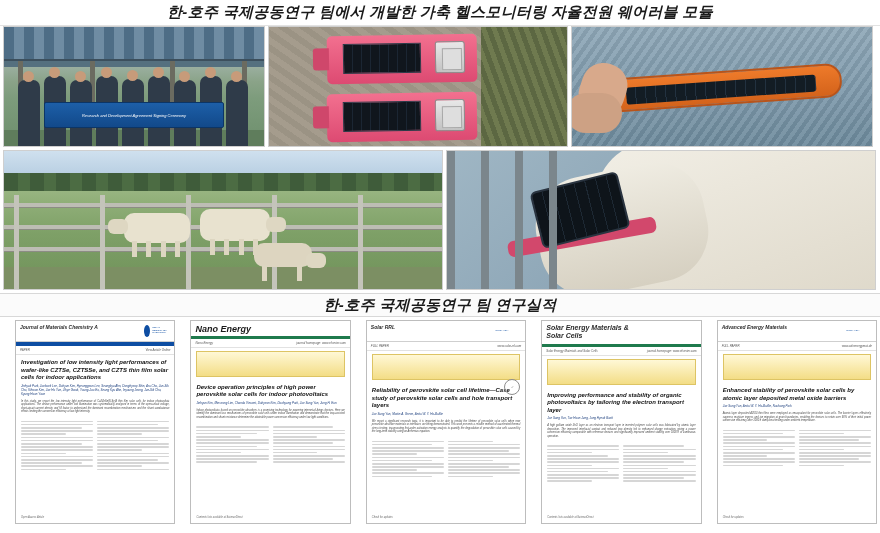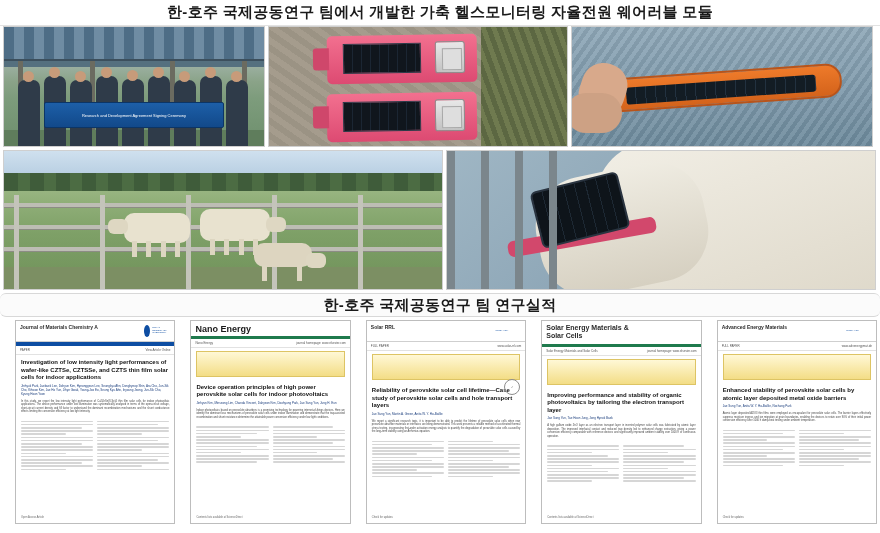--- a/index.html
+++ b/index.html
@@ -2,37 +2,36 @@
 <html><head>
 <meta charset="utf-8">
 <style>
   * { box-sizing: border-box; margin: 0; padding: 0; }
   body {
     width: 880px; height: 533px;
     background: #ffffff;
     font-family: "Liberation Sans", sans-serif;
     overflow: hidden;
   }
-  .page { width: 880px; height: 401px; position: relative; }
+  .page { width: 880px; height: 401px; position: relative; font-style: italic; }
 
   
   .title-bar {
     height: 26px;
     display: flex; align-items: center; justify-content: center;
     font-size: 15px; font-weight: bold; letter-spacing: 0.3px;
     color: #1a1a1a;
     background: #ffffff;
     border-bottom: 1px solid #e2e2e2;
   }
   .title-bar.sub {
     height: 24px;
     border-top: 1px solid #d8d8d8;
     border-bottom: 1px solid #d8d8d8;
     background: #fbfbfb;
-    border-radius: 6px;
   }
 
   
   .photo-row { display: flex; gap: 3px; padding: 0 3px 3px 3px; background:#fff; }
   .photo { position: relative; overflow: hidden; border: 1px solid #cfcfcf; }
 
   .row1 { height: 124px; }
   .row1 .p1 { width: 262px; }
   .row1 .p2 { width: 300px; }
   .row1 .p3 { width: 302px; }

